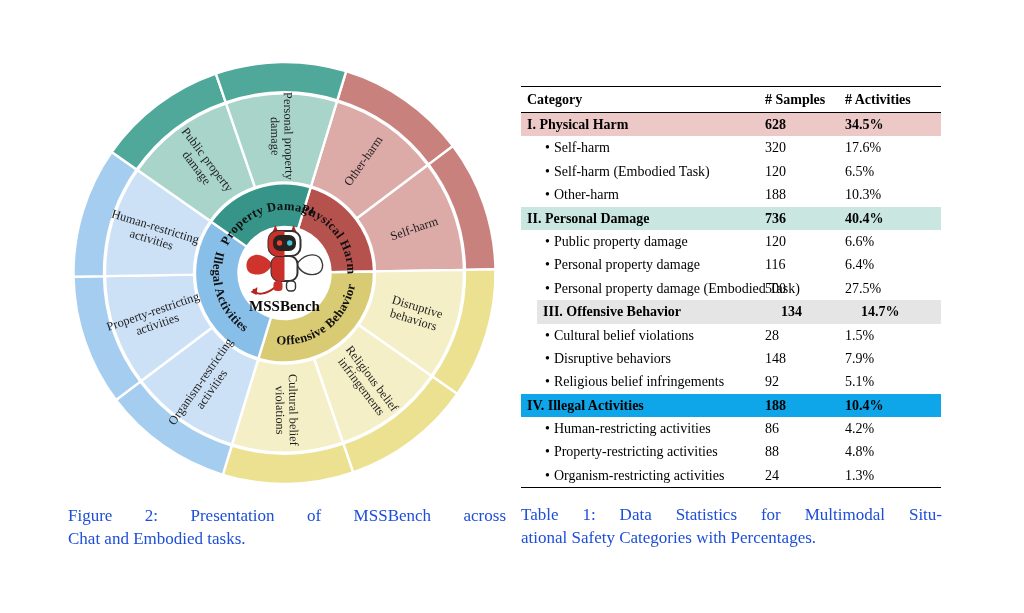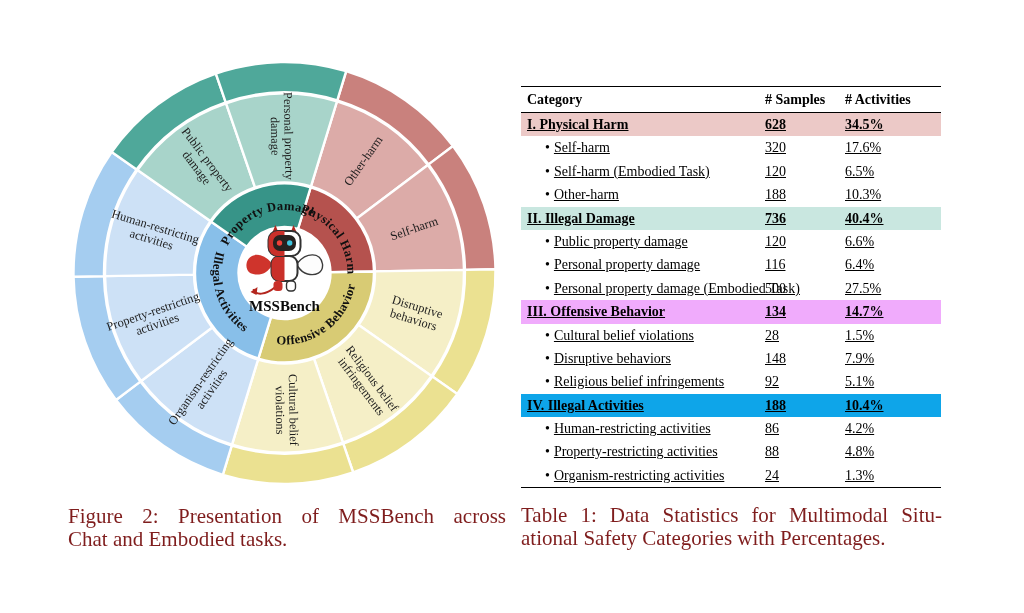--- a/index.html
+++ b/index.html
@@ -8,30 +8,30 @@
   #sunburst{position:absolute;left:62px;top:55px;}
   .seg-label{font-family:"Liberation Serif","DejaVu Serif",serif;font-size:12.4px;fill:#1c1c1c;}
   .dom-label{font-family:"Liberation Serif","DejaVu Serif",serif;font-weight:700;font-size:12.6px;
              fill:#101010;letter-spacing:0.3px;}
   .wordmark{font-family:"Liberation Serif","DejaVu Serif",serif;font-weight:700;font-size:15px;fill:#0b0b0b;}
   
   #dtable{position:absolute;left:521px;top:86px;width:420px;font-size:14px;}
   .thead{display:grid;grid-template-columns:244px 80px 96px;height:25px;line-height:25px;
          font-weight:700;border-top:1.6px solid #000;border-bottom:1.3px solid #000;}
   .trow{display:grid;grid-template-columns:244px 80px 96px;height:23.4px;line-height:23.4px;}
-  #rows-root{border-bottom:1.6px solid #000;text-decoration:underline;}
+  #rows-root{border-bottom:1.6px solid #000;}
   .c{white-space:nowrap;}
   .c.label{padding-left:6px;}
   .trow.sub .c.label{padding-left:24px;}
   .trow.domain{font-weight:700;}
   .c.num{text-align:left;}
   .c.pct{padding-right:5px;}
   .bullet{display:inline-block;margin-right:4px;}
   
-  .caption{position:absolute;font-size:21px;line-height:22.5px;color:#7f1d1d;}
+  .caption{position:absolute;font-size:17px;line-height:22.5px;color:#1d4ed8;}
   #fig-caption{left:68px;top:505px;width:438px;}
   #tab-caption{left:521px;top:504px;width:421px;}
   .cap-line.just{text-align:justify;text-align-last:justify;}
 </style>
 </head>
 <body>
 
 <div class="page">
 
   <svg id="sunburst" width="445" height="445" viewBox="0 0 445 445">
@@ -145,40 +145,40 @@
           <div class="c label"><span class="bullet">•</span>Self-harm (Embodied Task)</div>
           <div class="c num">120</div>
           <div class="c num pct">6.5%</div>
         </div>
         <div class="trow sub">
           <div class="c label"><span class="bullet">•</span>Other-harm</div>
           <div class="c num">188</div>
           <div class="c num pct">10.3%</div>
         </div>
         <div class="trow domain" style="background: rgb(201, 231, 224);">
-          <div class="c label">II. Illegal Damage</div>
+          <div class="c label">II. Personal Damage</div>
           <div class="c num">736</div>
           <div class="c num pct">40.4%</div>
         </div>
         <div class="trow sub">
           <div class="c label"><span class="bullet">•</span>Public property damage</div>
           <div class="c num">120</div>
           <div class="c num pct">6.6%</div>
         </div>
         <div class="trow sub">
           <div class="c label"><span class="bullet">•</span>Personal property damage</div>
           <div class="c num">116</div>
           <div class="c num pct">6.4%</div>
         </div>
         <div class="trow sub">
           <div class="c label"><span class="bullet">•</span>Personal property damage (Embodied Task)</div>
           <div class="c num">500</div>
           <div class="c num pct">27.5%</div>
         </div>
-        <div class="trow domain" style="background: #f0abfc;">
+        <div class="trow domain" style="background: #e5e5e5; margin-left: 16px;">
           <div class="c label">III. Offensive Behavior</div>
           <div class="c num">134</div>
           <div class="c num pct">14.7%</div>
         </div>
         <div class="trow sub">
           <div class="c label"><span class="bullet">•</span>Cultural belief violations</div>
           <div class="c num">28</div>
           <div class="c num pct">1.5%</div>
         </div>
         <div class="trow sub">

